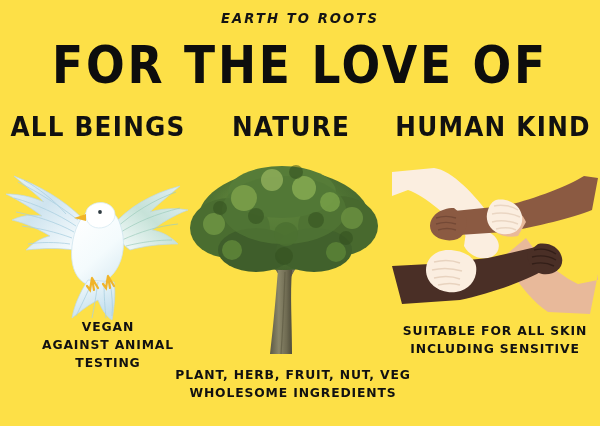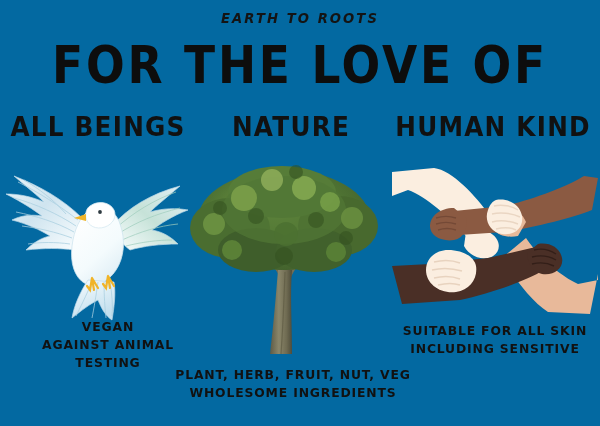--- a/index.html
+++ b/index.html
@@ -4,21 +4,21 @@
 <style>
   html, body {
     margin: 0;
     padding: 0;
     background: #ffffff;
   }
   #poster {
     position: relative;
     width: 600px;
     height: 426px;
-    background: #0369a1;
+    background: #fde047;
     overflow: hidden;
     font-family: "DejaVu Sans", sans-serif;
     color: #111111;
   }
 
   
   .brand {
     position: absolute;
     top: 10px;
     left: 0;

